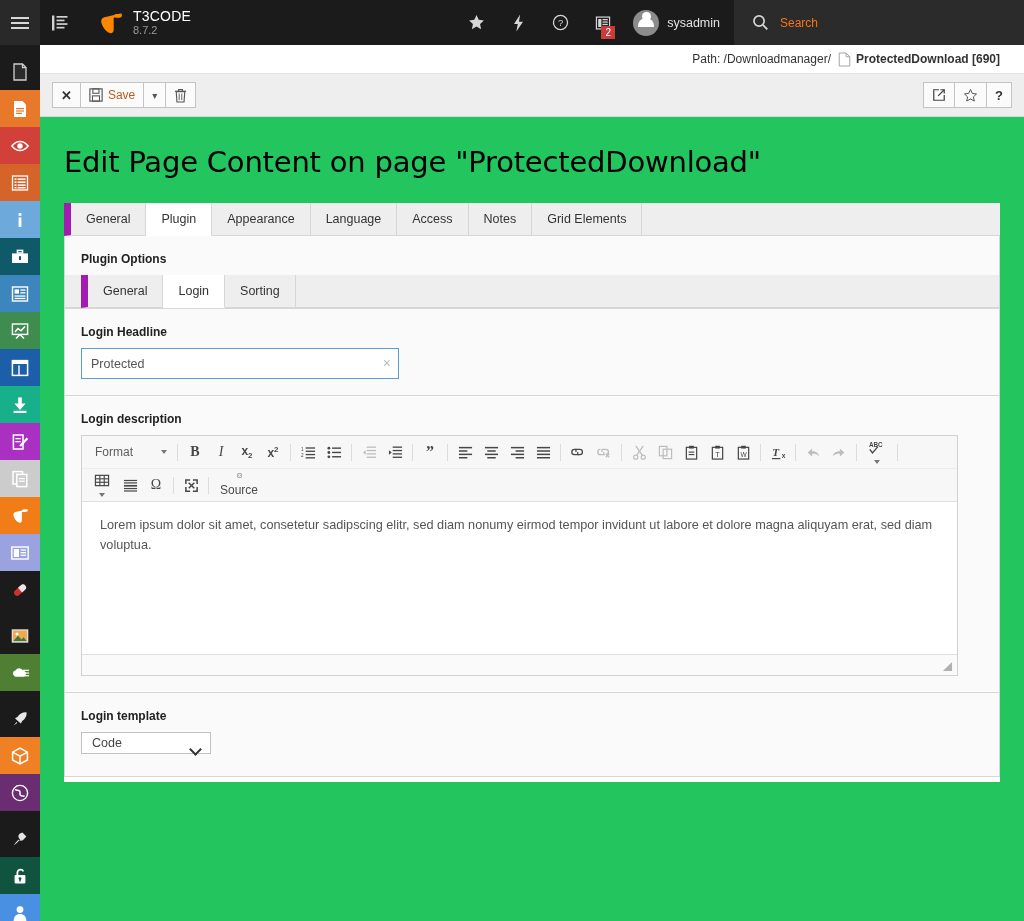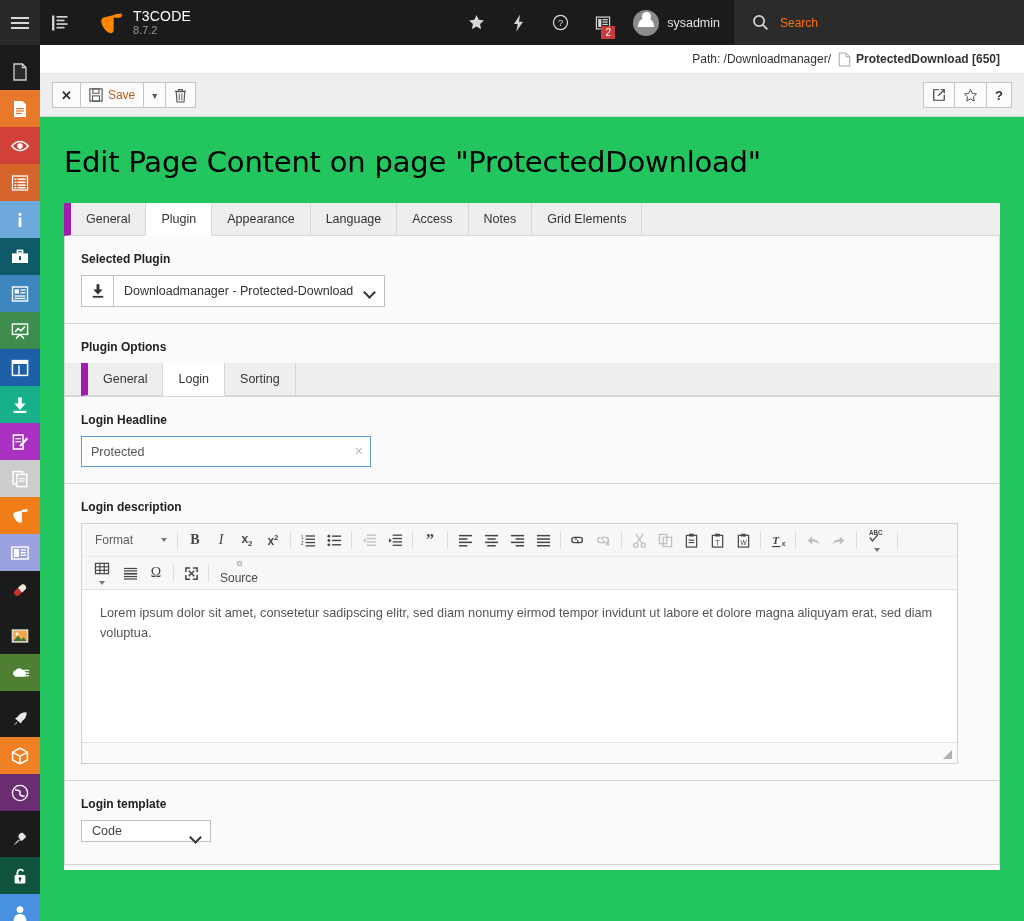--- a/index.html
+++ b/index.html
@@ -137,21 +137,21 @@
   }
   .selwrap { position: relative; display: inline-block; }
   .selwrap::after {
     content: ""; position: absolute; right: 11px; top: 13px;
     width: 7px; height: 7px; border-right: 2px solid #333; border-bottom: 2px solid #333;
     transform: rotate(45deg); pointer-events: none;
   }
 
   .inner-pad { padding: 16px; }
 
-  .txtwrap { position: relative; width: 290px; }
+  .txtwrap { position: relative; width: 318px; }
   input.tinput {
     width: 100%; height: 31px; border: 1px solid #5a9fd4; background: #fff;
     padding: 0 26px 0 9px; font-size: 12.5px; color: #555;
     font-family: "Liberation Sans", sans-serif;
   }
   .clearx {
     position: absolute; right: 8px; top: 8px; color: #bbb; font-size: 14px;
     cursor: pointer; line-height: 14px;
   }
 
@@ -449,21 +449,21 @@
   </div>
 
   <div class="main">
 
     <div class="pathbar">
       <span>Path: /Downloadmanager/</span>
       <svg class="pgicon" width="13" height="15" viewBox="0 0 16 18">
         <path d="M1.5 1 H10 L14.5 5.6 V17 H1.5 Z" fill="#fff" stroke="#9a9a9a" stroke-width="1.1"></path>
         <path d="M10 1 V5.6 H14.5" fill="none" stroke="#9a9a9a" stroke-width="1.1"></path>
       </svg>
-      <strong>ProtectedDownload [650]</strong>
+      <strong>ProtectedDownload [690]</strong>
     </div>
 
     <div class="docheader">
       <div class="btngroup">
         <div class="btn">
           <span style="font-size:13px;font-weight:bold;">✕</span>
         </div>
         <div class="btn btn-gap">
           <svg width="14" height="14" viewBox="0 0 16 16">
             <rect x="1" y="1" width="14" height="14" fill="none" stroke="#555" stroke-width="1.3"></rect>
@@ -510,37 +510,20 @@
       <div class="tabs">
         <div class="tab">General</div>
         <div class="tab active">Plugin</div>
         <div class="tab">Appearance</div>
         <div class="tab">Language</div>
         <div class="tab">Access</div>
         <div class="tab">Notes</div>
         <div class="tab">Grid Elements</div>
       </div>
 
-      <div class="panel">
-        <span class="label">Selected Plugin</span>
-        <div class="plugin-select-row">
-          <div class="plugin-icon-box">
-            <svg width="18" height="18" viewBox="0 0 20 20">
-              <rect x="8.4" y="2.4" width="3.2" height="7.4" fill="#333"></rect>
-              <path d="M4.8 8.2 L10 14 L15.2 8.2 Z" fill="#333"></path>
-              <rect x="4.2" y="15.4" width="11.6" height="2" fill="#333"></rect>
-            </svg>
-          </div>
-          <div class="selwrap">
-            <select class="tsel">
-              <option>Downloadmanager - Protected-Download</option>
-            </select>
-          </div>
-        </div>
-      </div>
 
       <div class="panel" style="border-top:none;padding-bottom:0;">
         <span class="label">Plugin Options</span>
         <div class="tabs sub" style="margin:0 -16px 0 -16px;padding-left:16px;border-bottom:1px solid #d7d7d7;">
           <div class="tab">General</div>
           <div class="tab active">Login</div>
           <div class="tab">Sorting</div>
         </div>
       </div>
 

